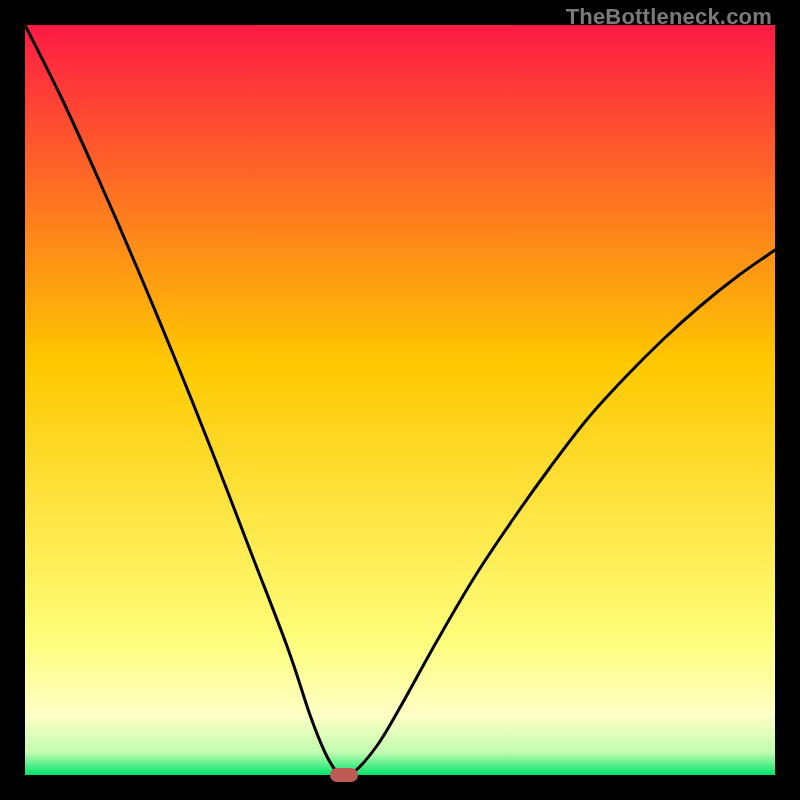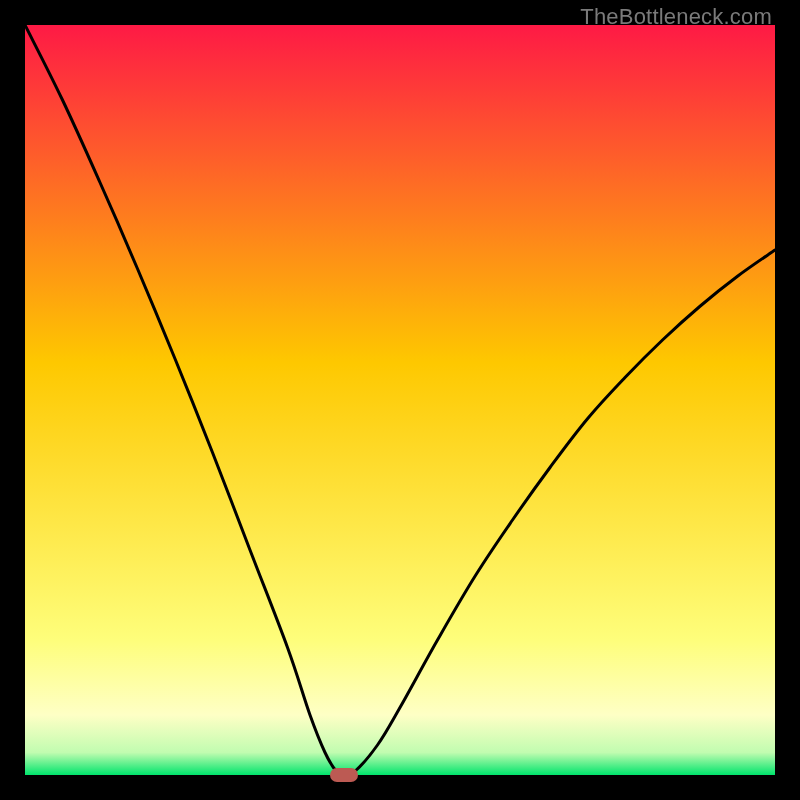--- a/index.html
+++ b/index.html
@@ -25,21 +25,21 @@
     top: 0;
     width: 750px;
     height: 750px;
   }
   .watermark {
     position: absolute;
     top: 4px;
     right: 28px;
     color: #7a7a7a;
     font-size: 22px;
-    font-weight: 400;
+    font-weight: 700;
     letter-spacing: 0.2px;
   }
   .marker {
     position: absolute;
     width: 28px;
     height: 14px;
     background: #bc5a53;
     border-radius: 7px;
     transform: translate(-50%, -50%);
   }

